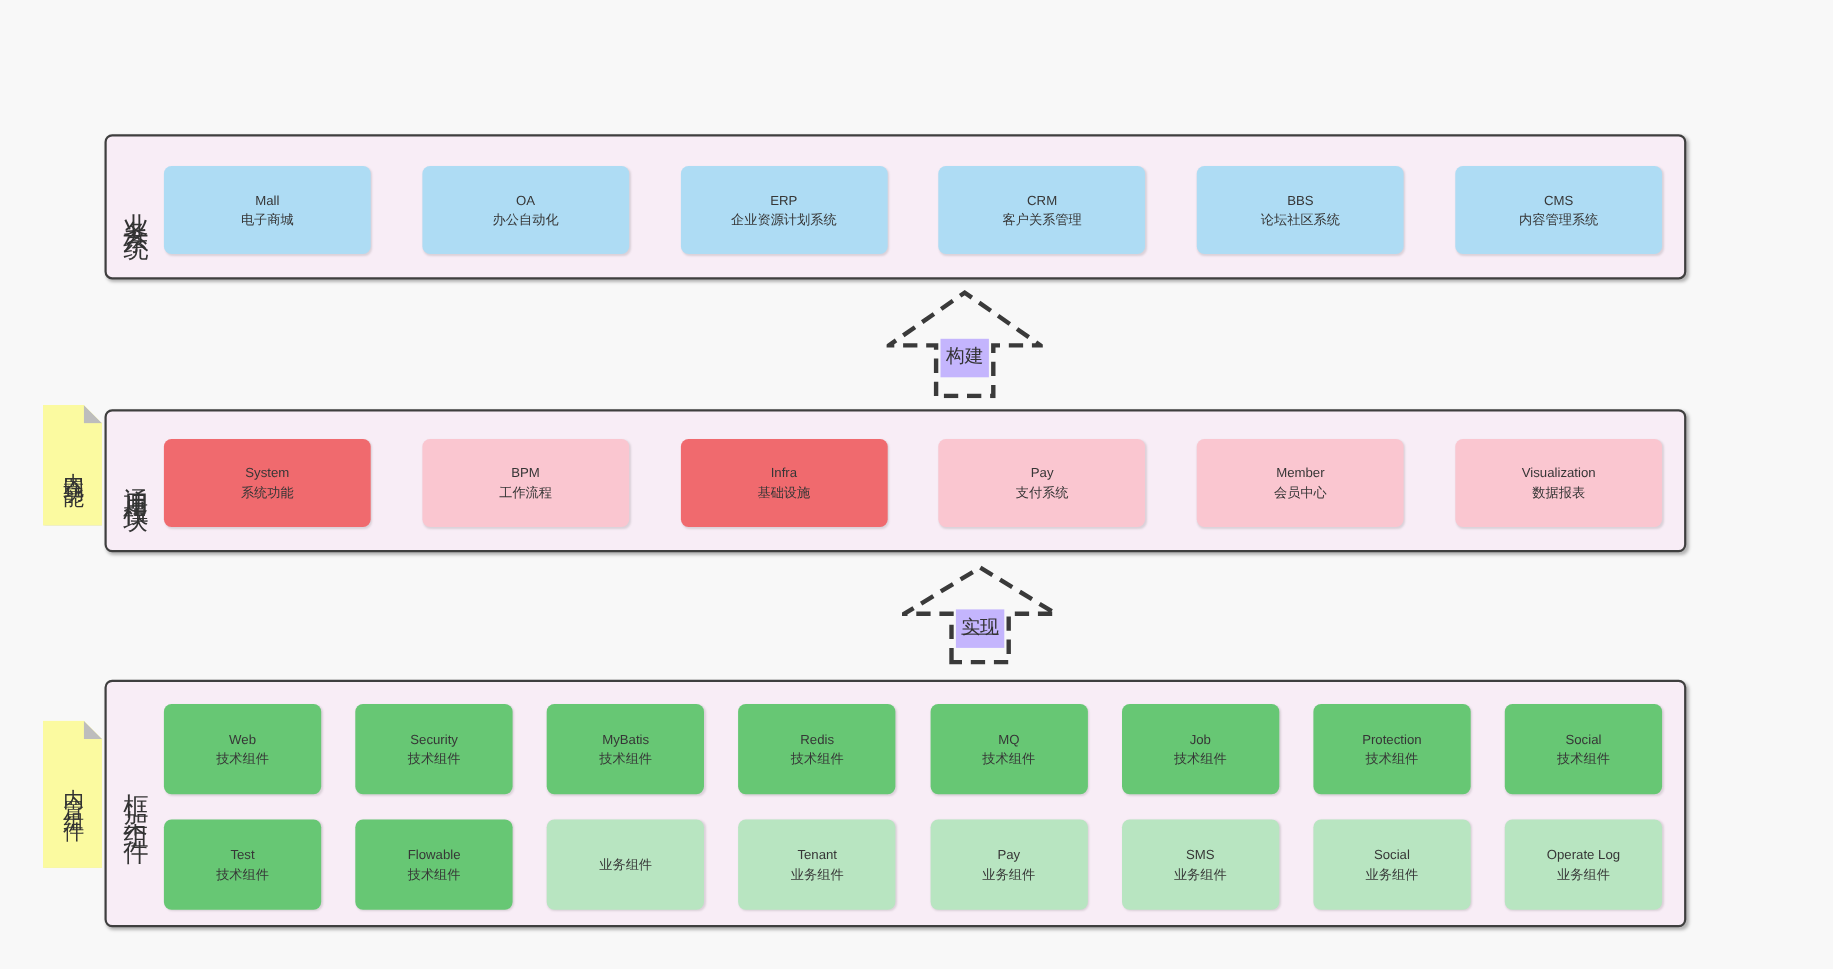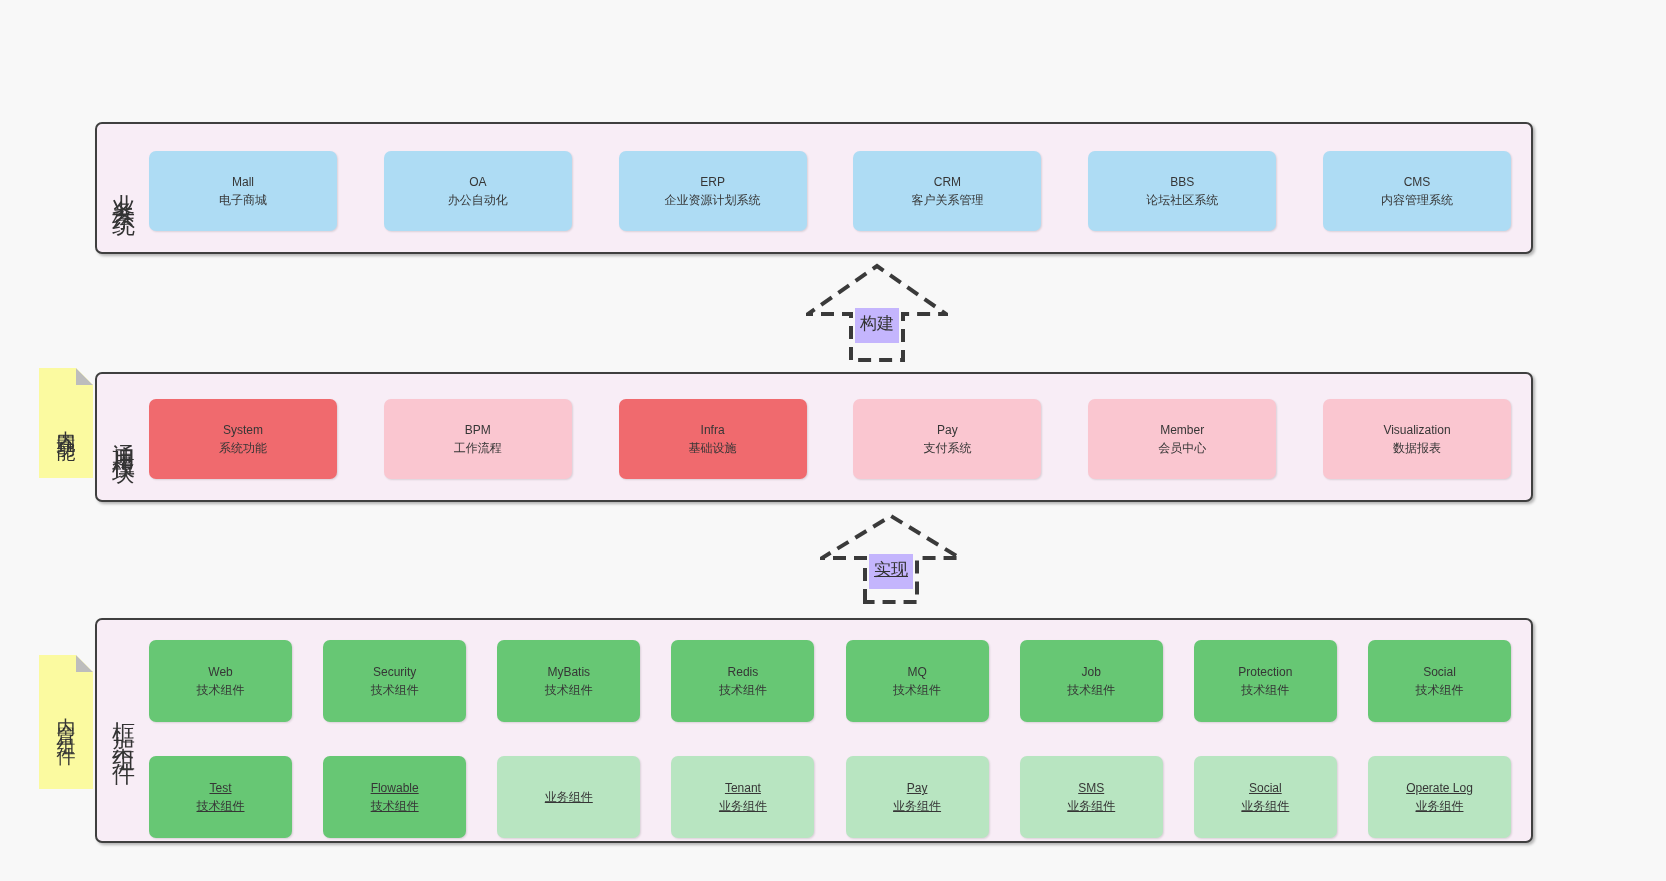--- a/index.html
+++ b/index.html
@@ -50,21 +50,21 @@
   #arrow-build{left:806px;top:262px;height:100px;}
   #arrow-build .arrow-label{top:46px;}
   #arrow-implement{left:820px;top:512px;height:92px;}
   #arrow-implement .arrow-label{top:42px;text-decoration:underline;}
   #layer-business{top:122px;height:132px;}
   #layer-business .row{top:27px;}
   #layer-modules{top:372px;height:130px;}
   #layer-modules .row{top:25px;}
   #layer-components{top:618px;height:225px;}
   #layer-components .row-top{top:20px;}
-  #layer-components .row-bottom{top:136px;text-decoration:underline;}
+  #layer-components .row-bottom{top:125px;}
   #sticky-functions{top:368px;height:110px;}
   #sticky-components{top:655px;height:134px;}
 </style>
 </head>
 <body>
 
 <div class="canvas">
 
   <section class="panel" id="layer-business">
     <div class="v-label">业务系统</div>

